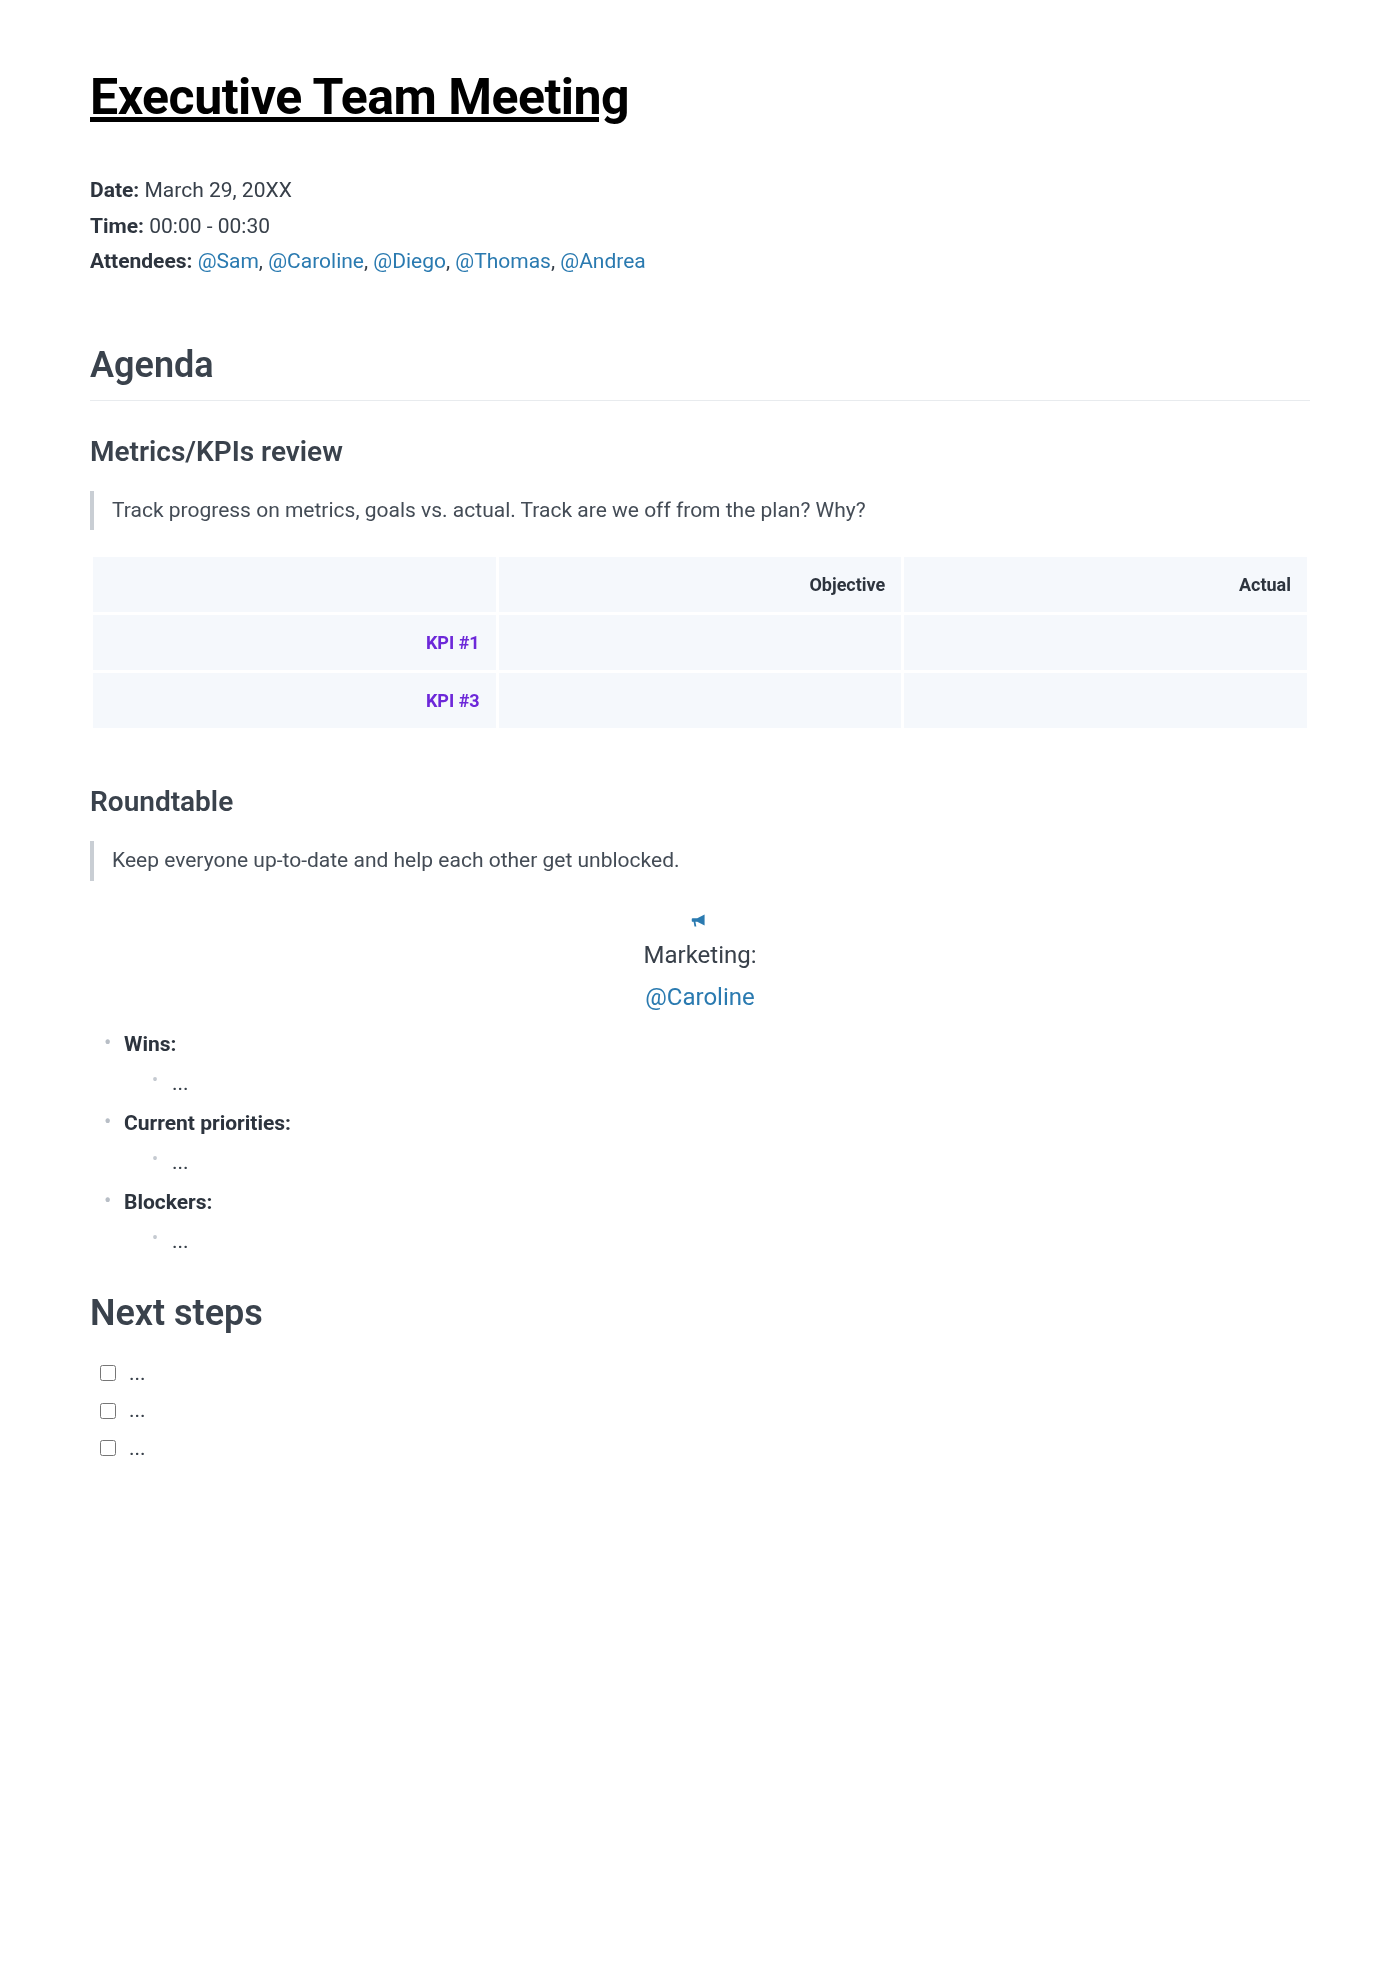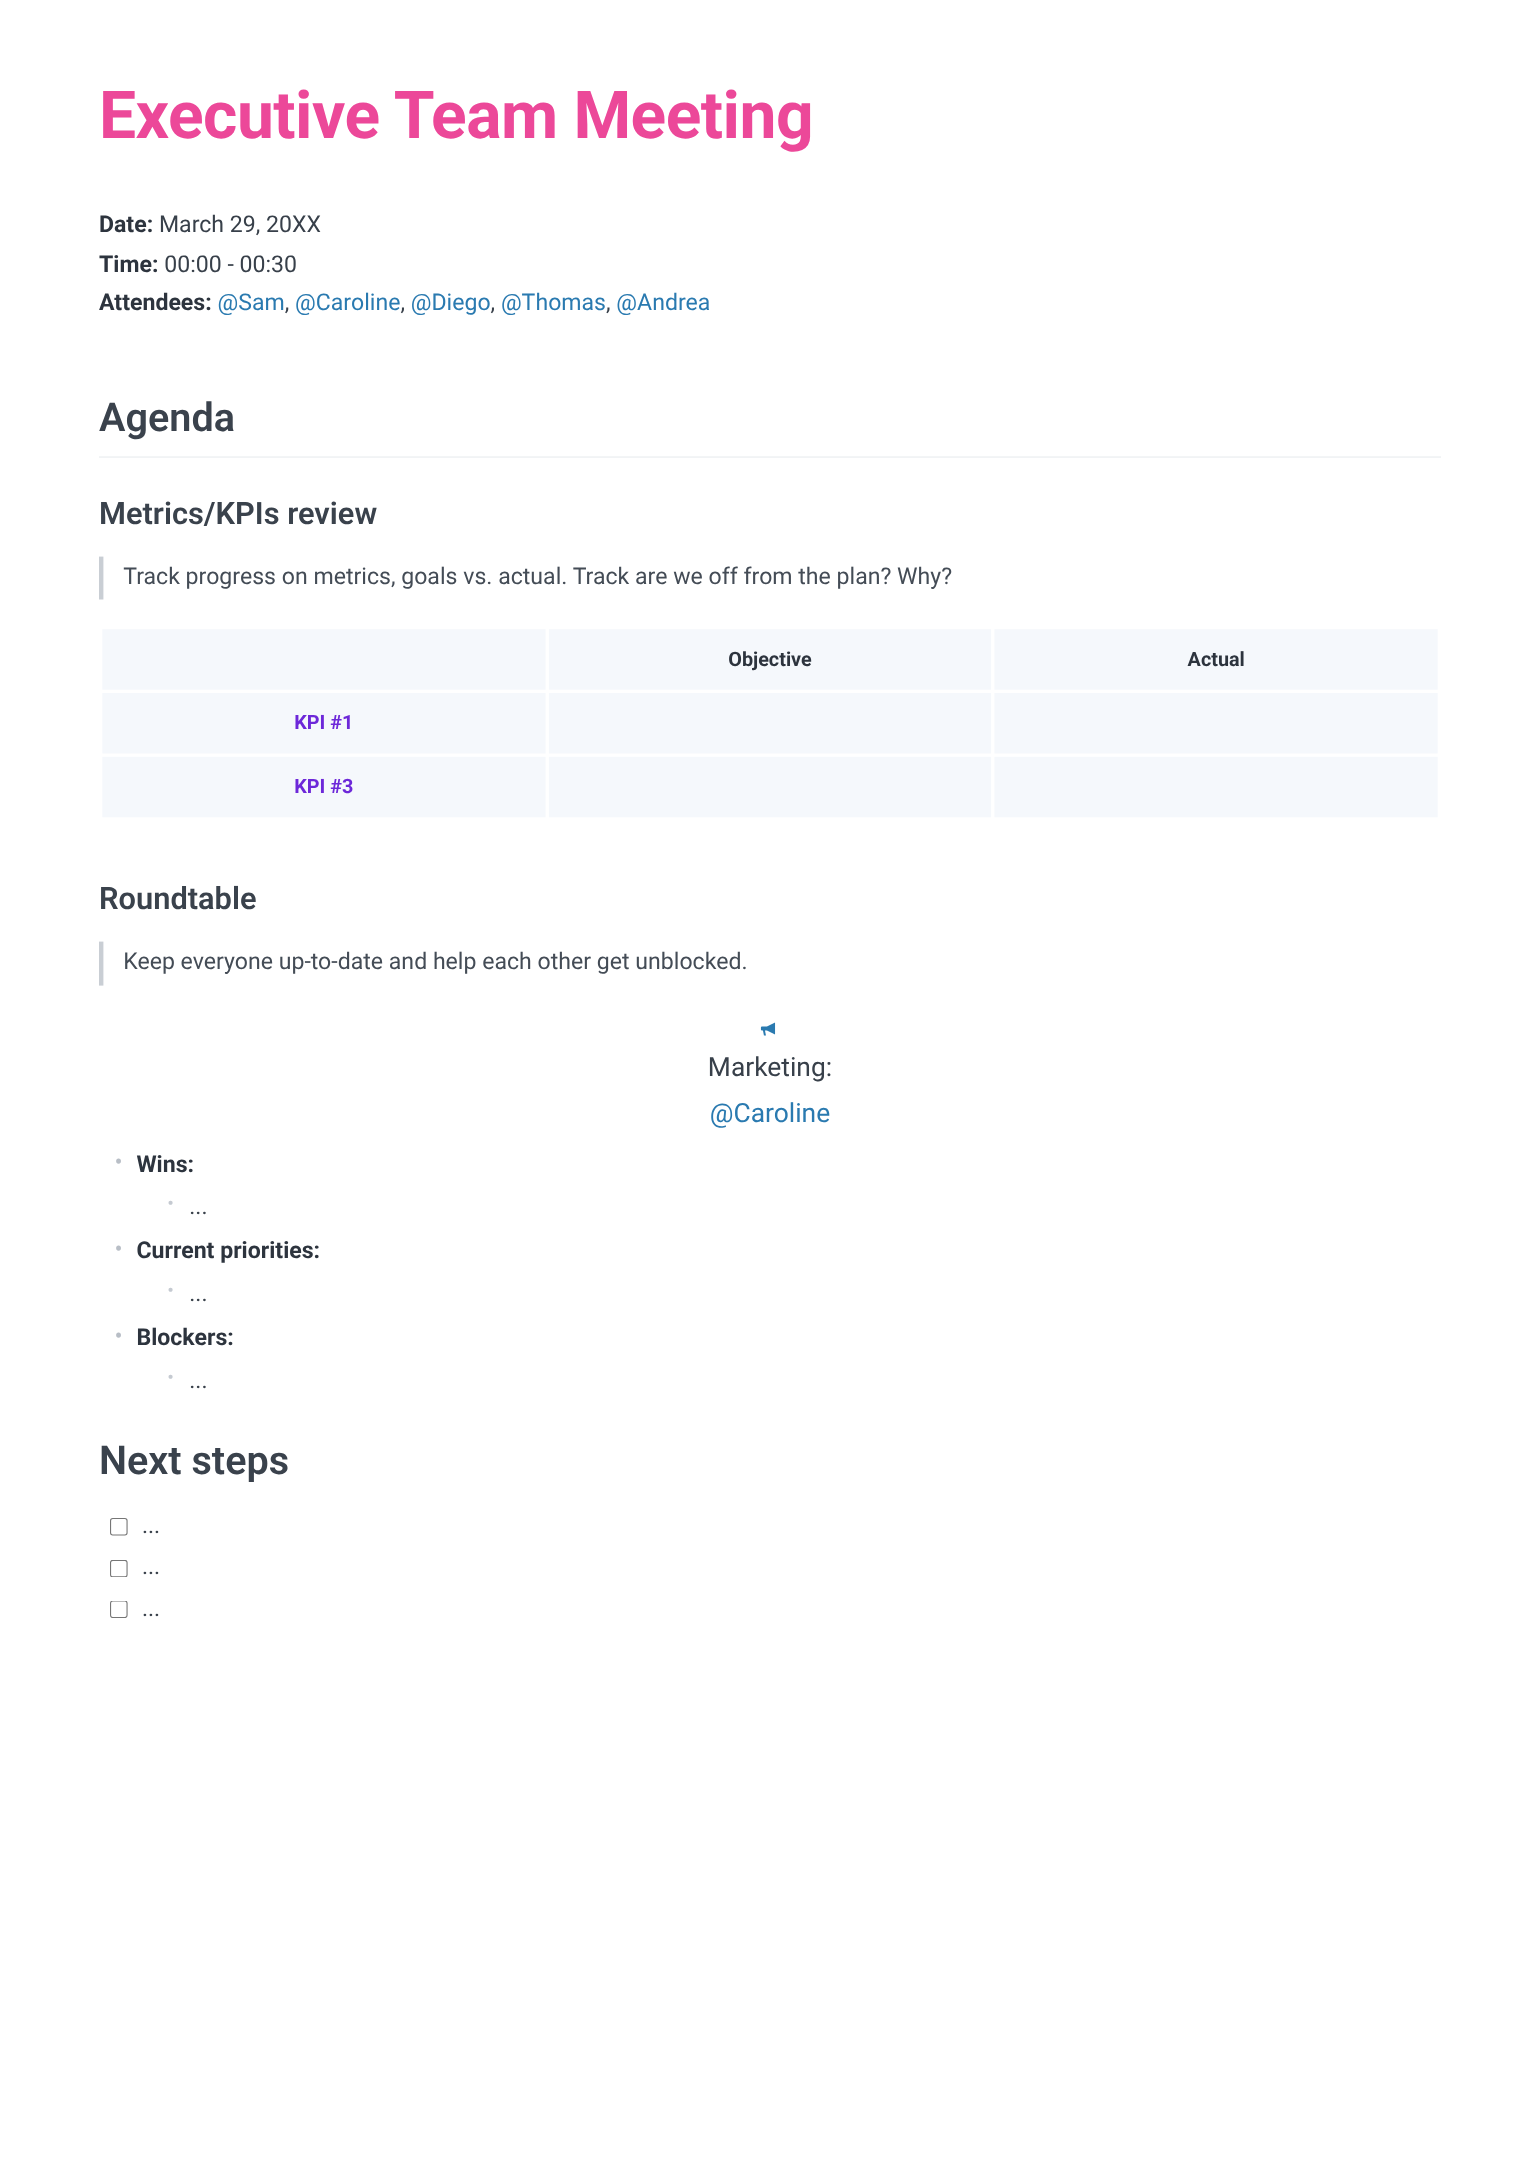--- a/index.html
+++ b/index.html
@@ -6,25 +6,26 @@
   body {
     margin: 0;
     padding: 60px 90px;
     font-family: -apple-system, BlinkMacSystemFont, "Segoe UI", Roboto, Helvetica, Arial, sans-serif;
     color: #38404a;
     background: #fff;
     font-size: 21px;
     line-height: 1.5;
   }
   h1.title {
-    font-size: 60px;
+    font-size: 50px;
     font-weight: 700;
     margin: 0 0 40px 0;
-    color: #ec4899;
+    color: #000000;
     letter-spacing: -0.5px;
+    text-decoration: underline;
   }
   .meta-line { margin: 4px 0; font-size: 21px; }
   .meta-label { font-weight: 700; color: #2d343e; }
   .mention { color: #2a7ab0; cursor: pointer; }
   h2.section {
     font-size: 36px;
     font-weight: 600;
     color: #3a424c;
     margin: 60px 0 8px 0;
     padding-bottom: 8px;
@@ -48,21 +49,21 @@
   table.kpi {
     width: 100%;
     border-collapse: separate;
     border-spacing: 3px;
     table-layout: fixed;
     margin: 10px 0 10px 0;
   }
   table.kpi th, table.kpi td {
     background: #f5f8fc;
     padding: 14px 16px;
-    text-align: center;
+    text-align: right;
     font-size: 18px;
   }
   table.kpi th { font-weight: 700; color: #2d343e; }
   table.kpi td.rowhead { font-weight: 700; color: #6d28d9; }
   .dept-line {
     font-size: 24px;
     margin: 28px 0 14px 0;
     display: flex;
     align-items: center;
     gap: 6px;

